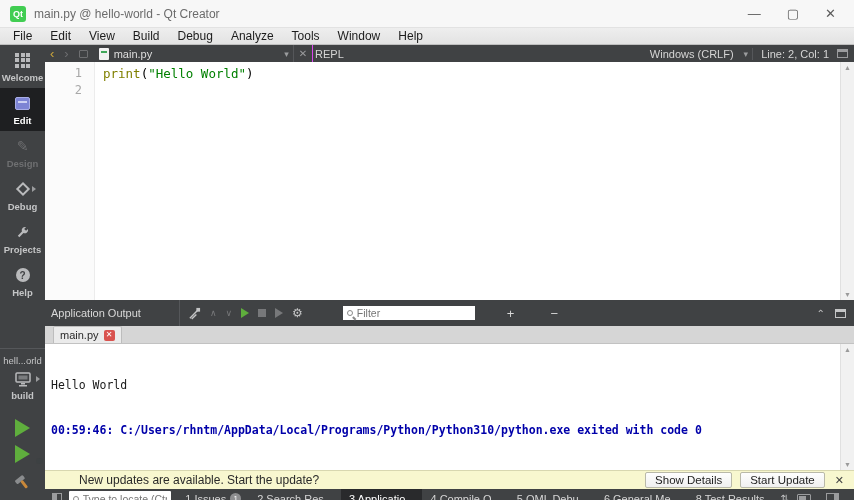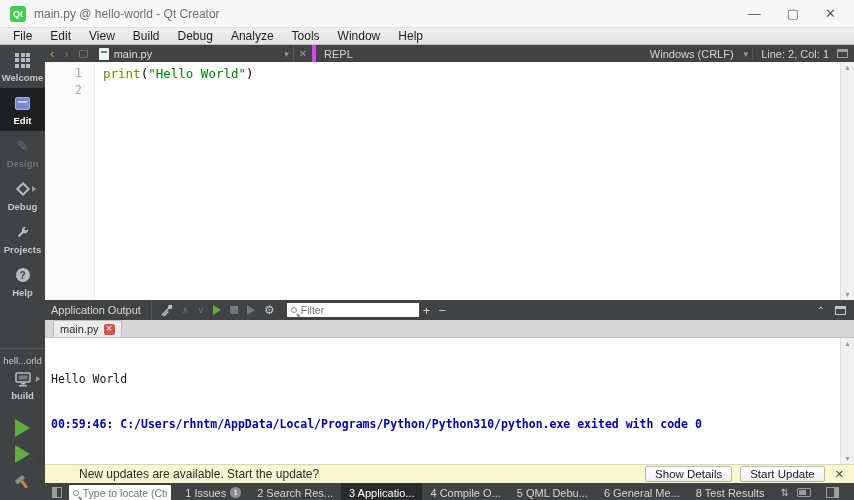--- a/index.html
+++ b/index.html
@@ -59,37 +59,37 @@
   .nav-arrow { padding:0 5px; font-size:13px; line-height:1; }
   .nav-back { color:#c9a43b; }
   .nav-fwd { color:#6e6f71; }
   .pin-ico { width:9px; height:8px; border:1px solid #6e6f71; border-radius:1px; margin:0 5px; }
   .file-ico { width:10px; height:12px; background:#f2f2f2; border-radius:1px; position:relative; margin:0 5px 0 6px; }
   .file-ico i { position:absolute; left:2px; top:3px; width:6px; height:2px; background:#41a85a; }
   .doc-combo { display:flex; align-items:center; width:200px; height:100%; }
   .doc-label { color:#dedede; }
   .combo-caret { margin-left:auto; color:#9b9c9e; font-size:9px; padding:0 4px; }
   .tb-close { color:#9b9c9e; font-size:10px; padding:0 5px; border-left:1px solid #55575a; height:100%; display:flex; align-items:center; }
-  .repl-btn { padding:0 8px; color:#d5d5d5; border-left:4px solid #d946ef; height:100%; display:flex; align-items:center; }
+  .repl-btn { padding:0 2px; color:#d5d5d5; border-left:1px solid #d946ef; height:100%; display:flex; align-items:center; }
   .et-right { margin-left:auto; display:flex; align-items:center; height:100%; }
   .line-ending { color:#d5d5d5; padding:0 6px; }
   .cursor-pos { color:#d5d5d5; padding:0 8px; border-left:1px solid #55575a; }
   .split-ico { width:11px; height:9px; border:1px solid #9b9c9e; border-top-width:3px; margin-right:6px; }
 
   
   .editor { height:238px; display:flex; background:#ffffff; flex-shrink:0; }
   .gutter { width:50px; background:#fbfbfb; border-right:1px solid #ececec; text-align:right; padding:3px 12px 0 0; color:#a8a8a8; font-family:"DejaVu Sans Mono", monospace; font-size:12px; line-height:17px; }
   .code-area { flex:1; padding:3px 0 0 8px; font-family:"DejaVu Sans Mono", monospace; font-size:12.5px; line-height:17px; }
   .tok-kw { color:#808000; }
   .tok-str { color:#008000; }
   .tok-plain { color:#000000; }
   .vscroll { width:14px; background:#f1f1f1; border-left:1px solid #e0e0e0; display:flex; flex-direction:column; justify-content:space-between; align-items:center; padding:2px 0; color:#9a9a9a; font-size:7px; }
 
   
-  .out-header { height:20px; background:#404244; display:flex; align-items:center; color:#d8d8d8; font-size:11px; flex-shrink:0; }
+  .out-header { height:26px; background:#404244; display:flex; align-items:center; color:#d8d8d8; font-size:11px; flex-shrink:0;gap:28px; }
   .out-title { padding:0 10px 0 6px; }
   .oh-icons { display:flex; align-items:center; gap:9px; padding:0 8px; border-left:1px solid #55575a; height:100%; }
   .oh-chev { font-size:9px; color:#77787a; }
   .oh-play { width:0; height:0; border-left:8px solid #5fae3d; border-top:5px solid transparent; border-bottom:5px solid transparent; }
   .oh-stop { width:8px; height:8px; background:#77787a; }
   .oh-playgray { width:0; height:0; border-left:8px solid #77787a; border-top:5px solid transparent; border-bottom:5px solid transparent; }
   .gear { color:#c4c5c6; font-size:12px; }
   .filter-box { display:flex; align-items:center; background:#ffffff; height:14px; width:132px; margin-left:4px; padding:0 4px; }
   .mag { width:6px; height:6px; border:1.5px solid #8a8a8a; border-radius:50%; position:relative; flex-shrink:0; }
   .mag:after { content:""; position:absolute; left:5px; top:5px; width:4px; height:1.5px; background:#8a8a8a; transform:rotate(45deg); transform-origin:left center; }

